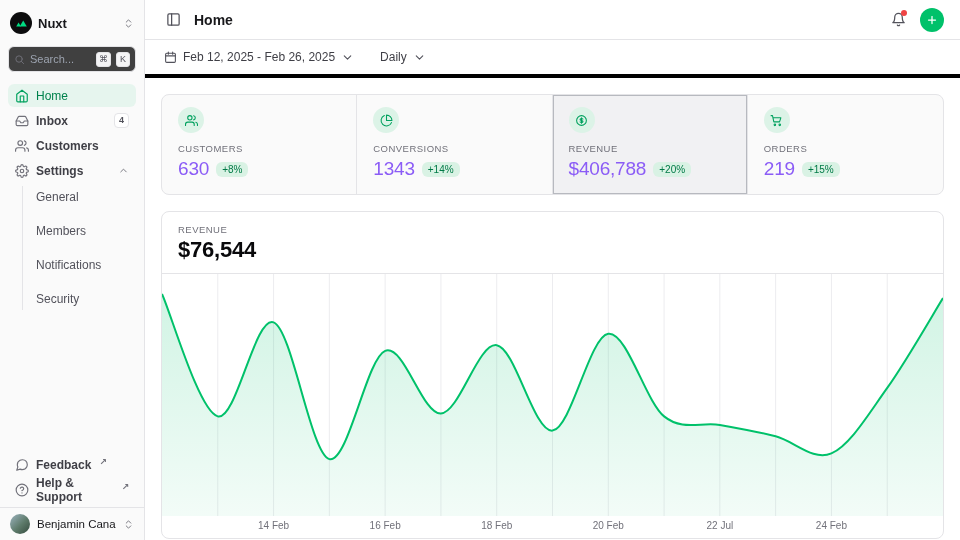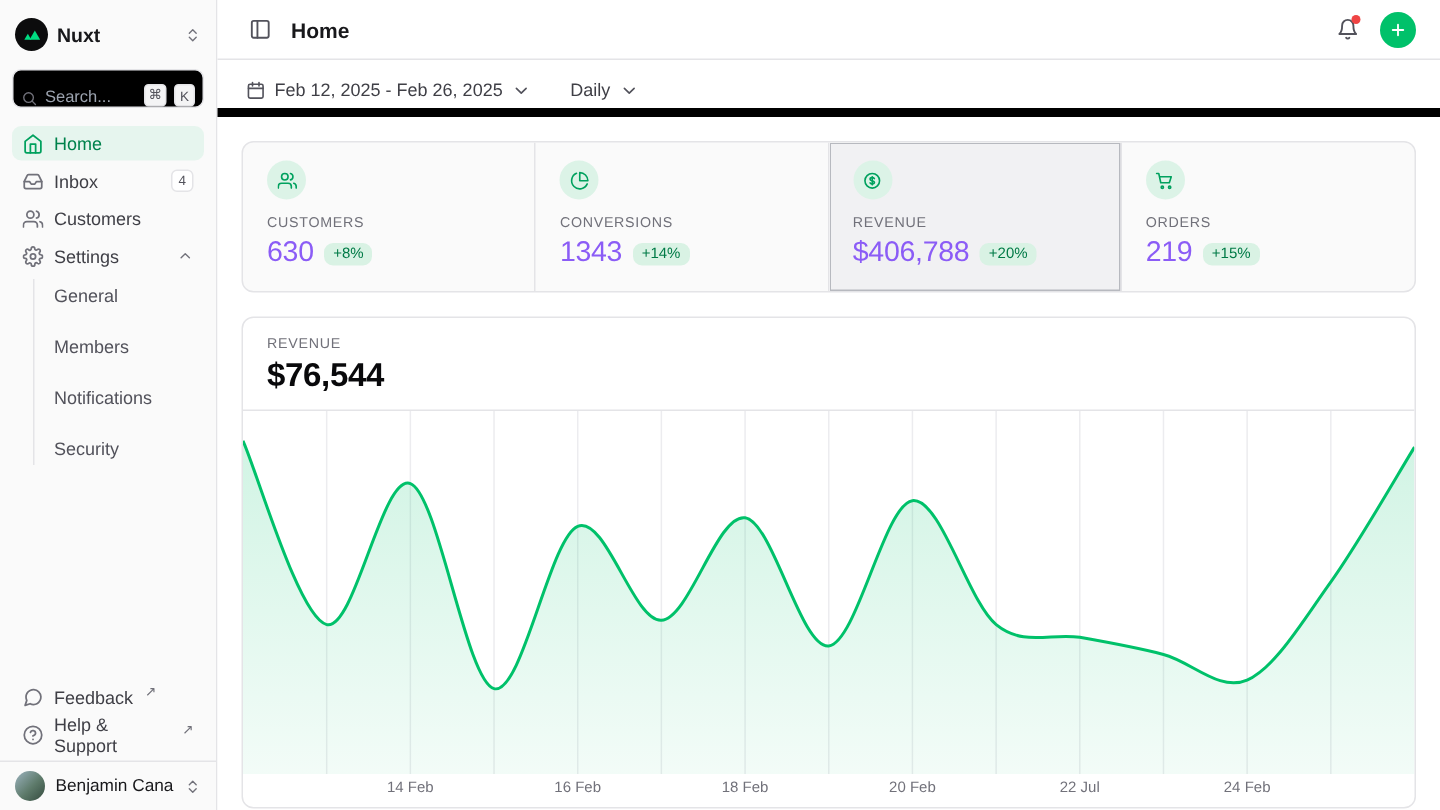--- a/index.html
+++ b/index.html
@@ -10,29 +10,29 @@
   
   .sidebar { width:145px; flex-shrink:0; background:#fafafa; border-right:1px solid #e4e4e7;
     display:flex; flex-direction:column; padding:10px 8px 0; }
   .team-row { display:flex; align-items:center; gap:6px; height:26px; padding:0 2px; cursor:pointer; border-radius:6px; }
   .logo-circle { width:22px; height:22px; border-radius:50%; background:#0c0c0d;
     display:flex; align-items:center; justify-content:center; flex-shrink:0; }
   .logo-circle svg { width:13px; height:13px; }
   .team-name { font-size:13px; font-weight:700; color:#18181b; flex:1; }
   .icon-xs { width:11px; height:11px; color:#71717a; flex-shrink:0; }
 
-  .search-box { margin:10px 0 12px; height:26px; border:1px solid #e4e4e7; background:#000000;
-    border-radius:6px; display:flex; align-items:flex-end; gap:5px; padding:0 5px; cursor:pointer; }
+  .search-box { margin:10px 0 12px; height:26px; border:1px solid #e4e4e7; background:#404040;
+    border-radius:6px; display:flex; align-items:center; gap:5px; padding:0 5px; cursor:pointer; }
   .search-box .ph { font-size:11px; color:#9ca3af; flex:1; white-space:nowrap; overflow:hidden; }
   .kbd { min-width:14px; height:15px; border:1px solid #e4e4e7; background:#f4f4f5; border-radius:3px;
     font-size:9px; color:#52525b; display:flex; align-items:center; justify-content:center; padding:0 2px; }
 
   .nav { display:flex; flex-direction:column; gap:2px; }
   .nav-item { display:flex; align-items:center; gap:7px; height:23px; padding:0 7px;
-    border-radius:6px; font-size:12px; color:#3f3f46; cursor:pointer; }
+    border-radius:6px; font-size:12px; color:#3f3f46; cursor:pointer;font-weight:bold; }
   .nav-item svg.nav-ic { width:14px; height:14px; color:#71717a; flex-shrink:0; }
   .nav-item.active { background:rgba(0,193,106,.08); color:#00824c; font-weight:500; }
   .nav-item.active svg.nav-ic { color:#00a15e; }
   .item-badge { margin-left:auto; font-size:9px; color:#52525b; border:1px solid #e4e4e7;
     background:#fff; border-radius:4px; padding:0 4px; line-height:13px; }
   .chev-end { margin-left:auto; }
   .sub-nav { margin:2px 0 2px 14px; border-left:1px solid #e4e4e7; padding-left:5px;
     display:flex; flex-direction:column; gap:12px; }
   .sub-item { height:22px; display:flex; align-items:center; padding:0 8px;
     font-size:12px; color:#52525b; border-radius:6px; cursor:pointer; }
@@ -55,22 +55,22 @@
   .icon-btn svg { width:15px; height:15px; }
   .page-title { font-size:14px; font-weight:600; color:#18181b; }
   .header-right { margin-left:auto; display:flex; align-items:center; gap:10px; }
   .bell-wrap { position:relative; }
   .bell-dot { position:absolute; top:2px; right:3px; width:6px; height:6px;
     border-radius:50%; background:#ef4444; }
   .add-btn { width:24px; height:24px; border-radius:50%; background:#00c16a; border:none;
     color:#fff; display:flex; align-items:center; justify-content:center; cursor:pointer; }
   .add-btn svg { width:12px; height:12px; }
 
-  .filter-bar { height:38px; flex-shrink:0; border-bottom:6px solid #000000;
-    display:flex; align-items:flex-end; gap:14px; padding:0 13px; }
+  .filter-bar { height:38px; flex-shrink:0; border-bottom:4px solid #000000;
+    display:flex; align-items:center; gap:14px; padding:0 13px; }
   .filter-btn { display:flex; align-items:center; gap:6px; font-size:12px; color:#3f3f46;
     background:transparent; border:none; padding:5px 6px; border-radius:6px; cursor:pointer;
     font-family:inherit; }
   .filter-btn svg { width:13px; height:13px; color:#52525b; }
 
   .content { flex:1; padding:16px; overflow:hidden; }
 
   .stats-grid { display:grid; grid-template-columns:repeat(4,1fr); border:1px solid #e4e4e7;
     border-radius:8px; background:#fafafa; overflow:hidden; }
   .stat-card { padding:12px 16px 14px; border-right:1px solid #e4e4e7; cursor:pointer; }

